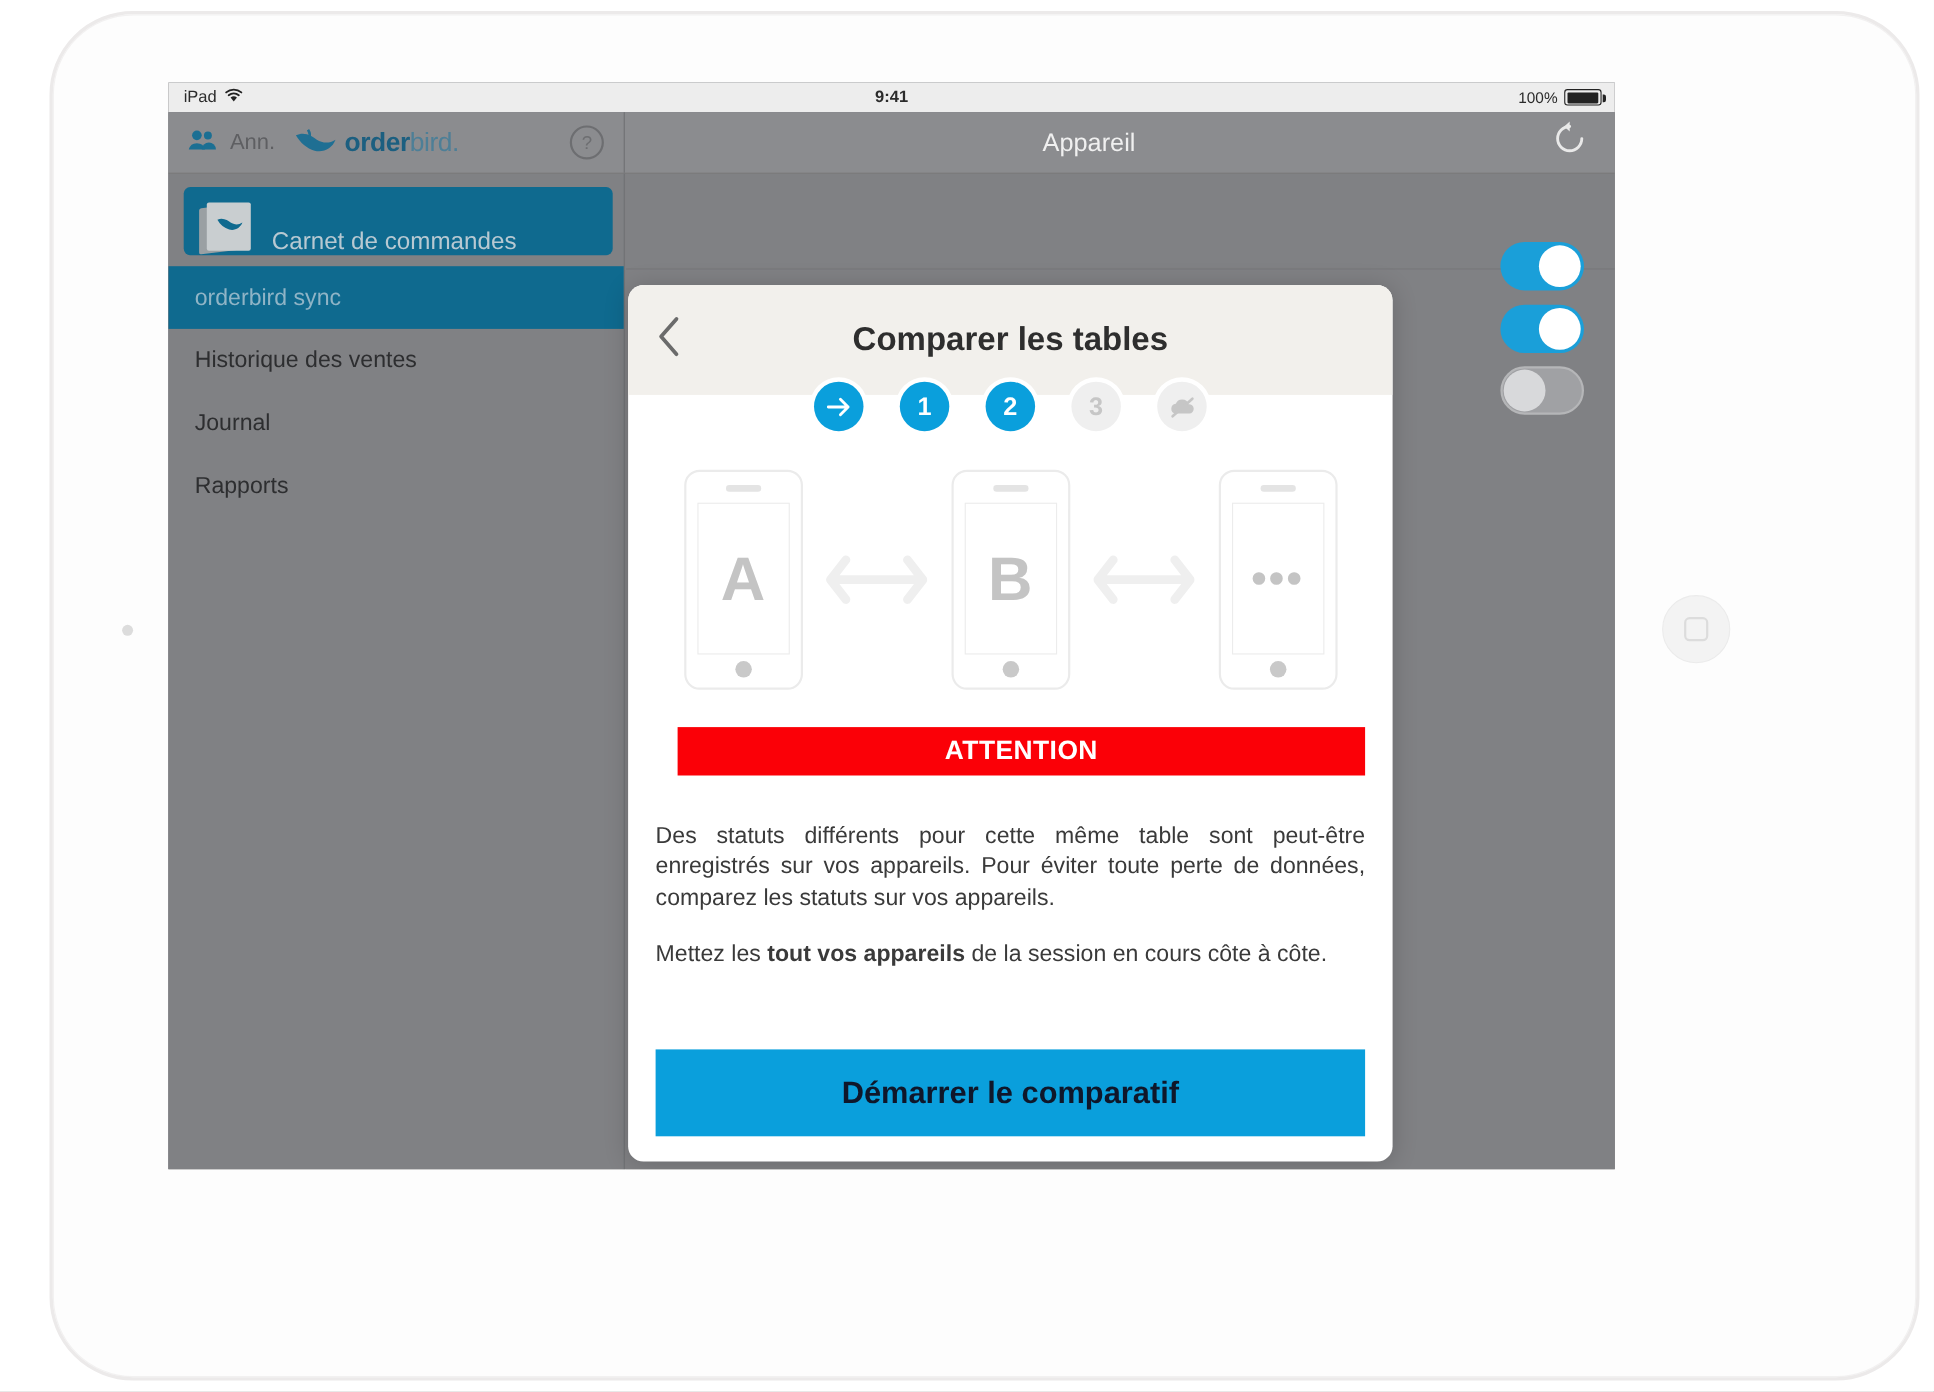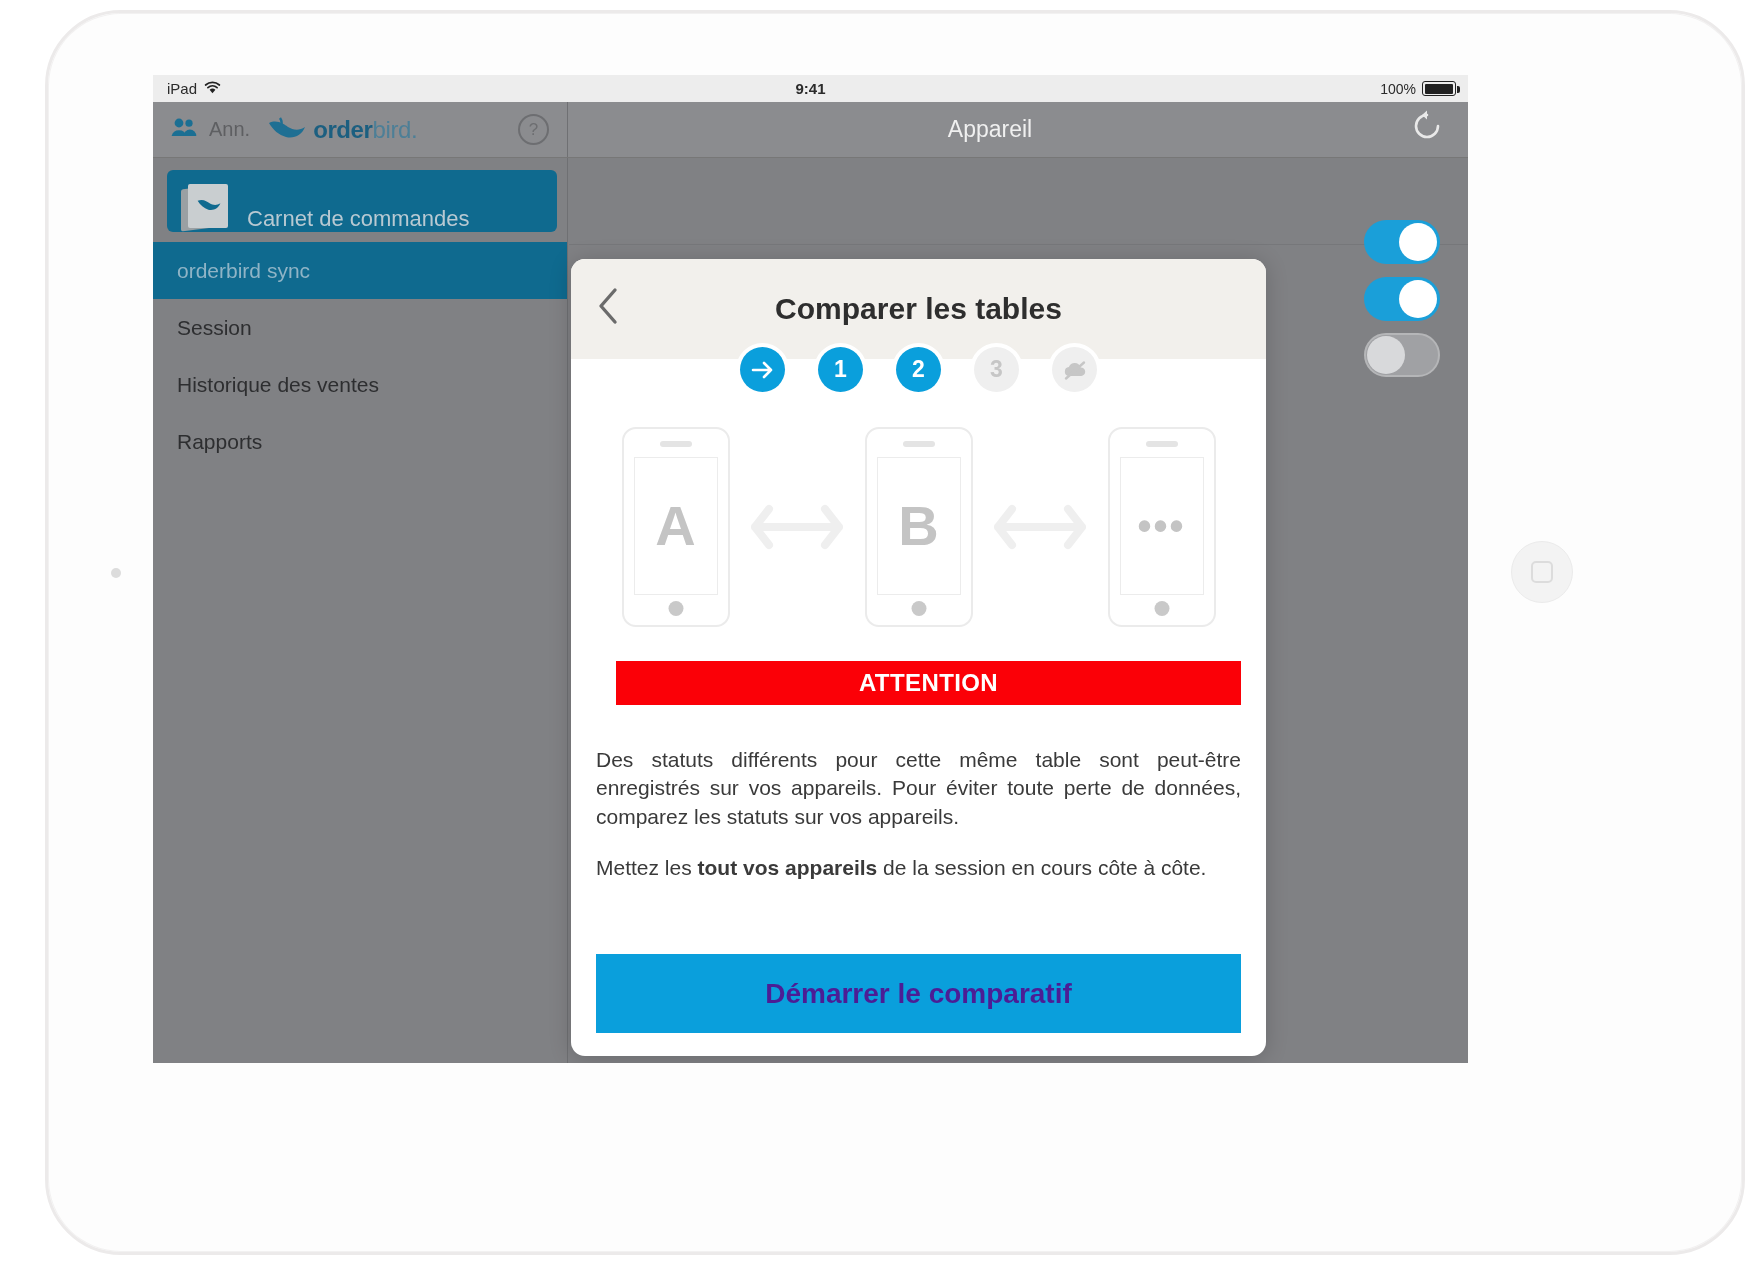--- a/index.html
+++ b/index.html
@@ -208,21 +208,21 @@
     text-align:justify;
   }
   .body-text.second { top:595px; text-align:left; }
   .body-text b { font-weight:bold; }
 
   .cta {
     position:absolute; left:25px; right:25px; top:695px;
     height:79px; background:#0a9fdc;
     display:flex; align-items:center; justify-content:center;
   }
-  .cta span { color:#4c1d95; font-size:28px; font-weight:bold; }
+  .cta span { color:#0f172a; font-size:28px; font-weight:bold; }
 </style>
 </head>
 <body>
 
 <div id="root">
 
   <div class="ipad-frame">
     <div class="ipad-inner-bezel"></div>
     <div class="front-cam"></div>
     <div class="home-button">
@@ -292,22 +292,22 @@
               <span class="bird">
                 <svg width="24" height="16" viewBox="0 0 38 24">
                   <path d="M1 7 C9 3 16 8 20 11 C25 14 31 15 37 11 C34 19 26 23 18 21 C11 19 5 14 1 7 Z" fill="#0f6a8f"></path>
                 </svg>
               </span>
             </span>
             <span class="ob-label">Carnet de commandes</span>
           </div>
           <div class="nav-list">
             <div class="nav-item active">orderbird sync</div>
-            <div class="nav-item">Session</div>
             <div class="nav-item">Historique des ventes</div>
+            <div class="nav-item">Journal</div>
             <div class="nav-item">Rapports</div>
           </div>
         </div>
 
         <div class="content">
           <div class="row-line" style="top:86px"></div>
           <div class="toggle on" style="top:62px">
               <span class="knob"></span>
             </div>
           <div class="toggle on" style="top:119px">

